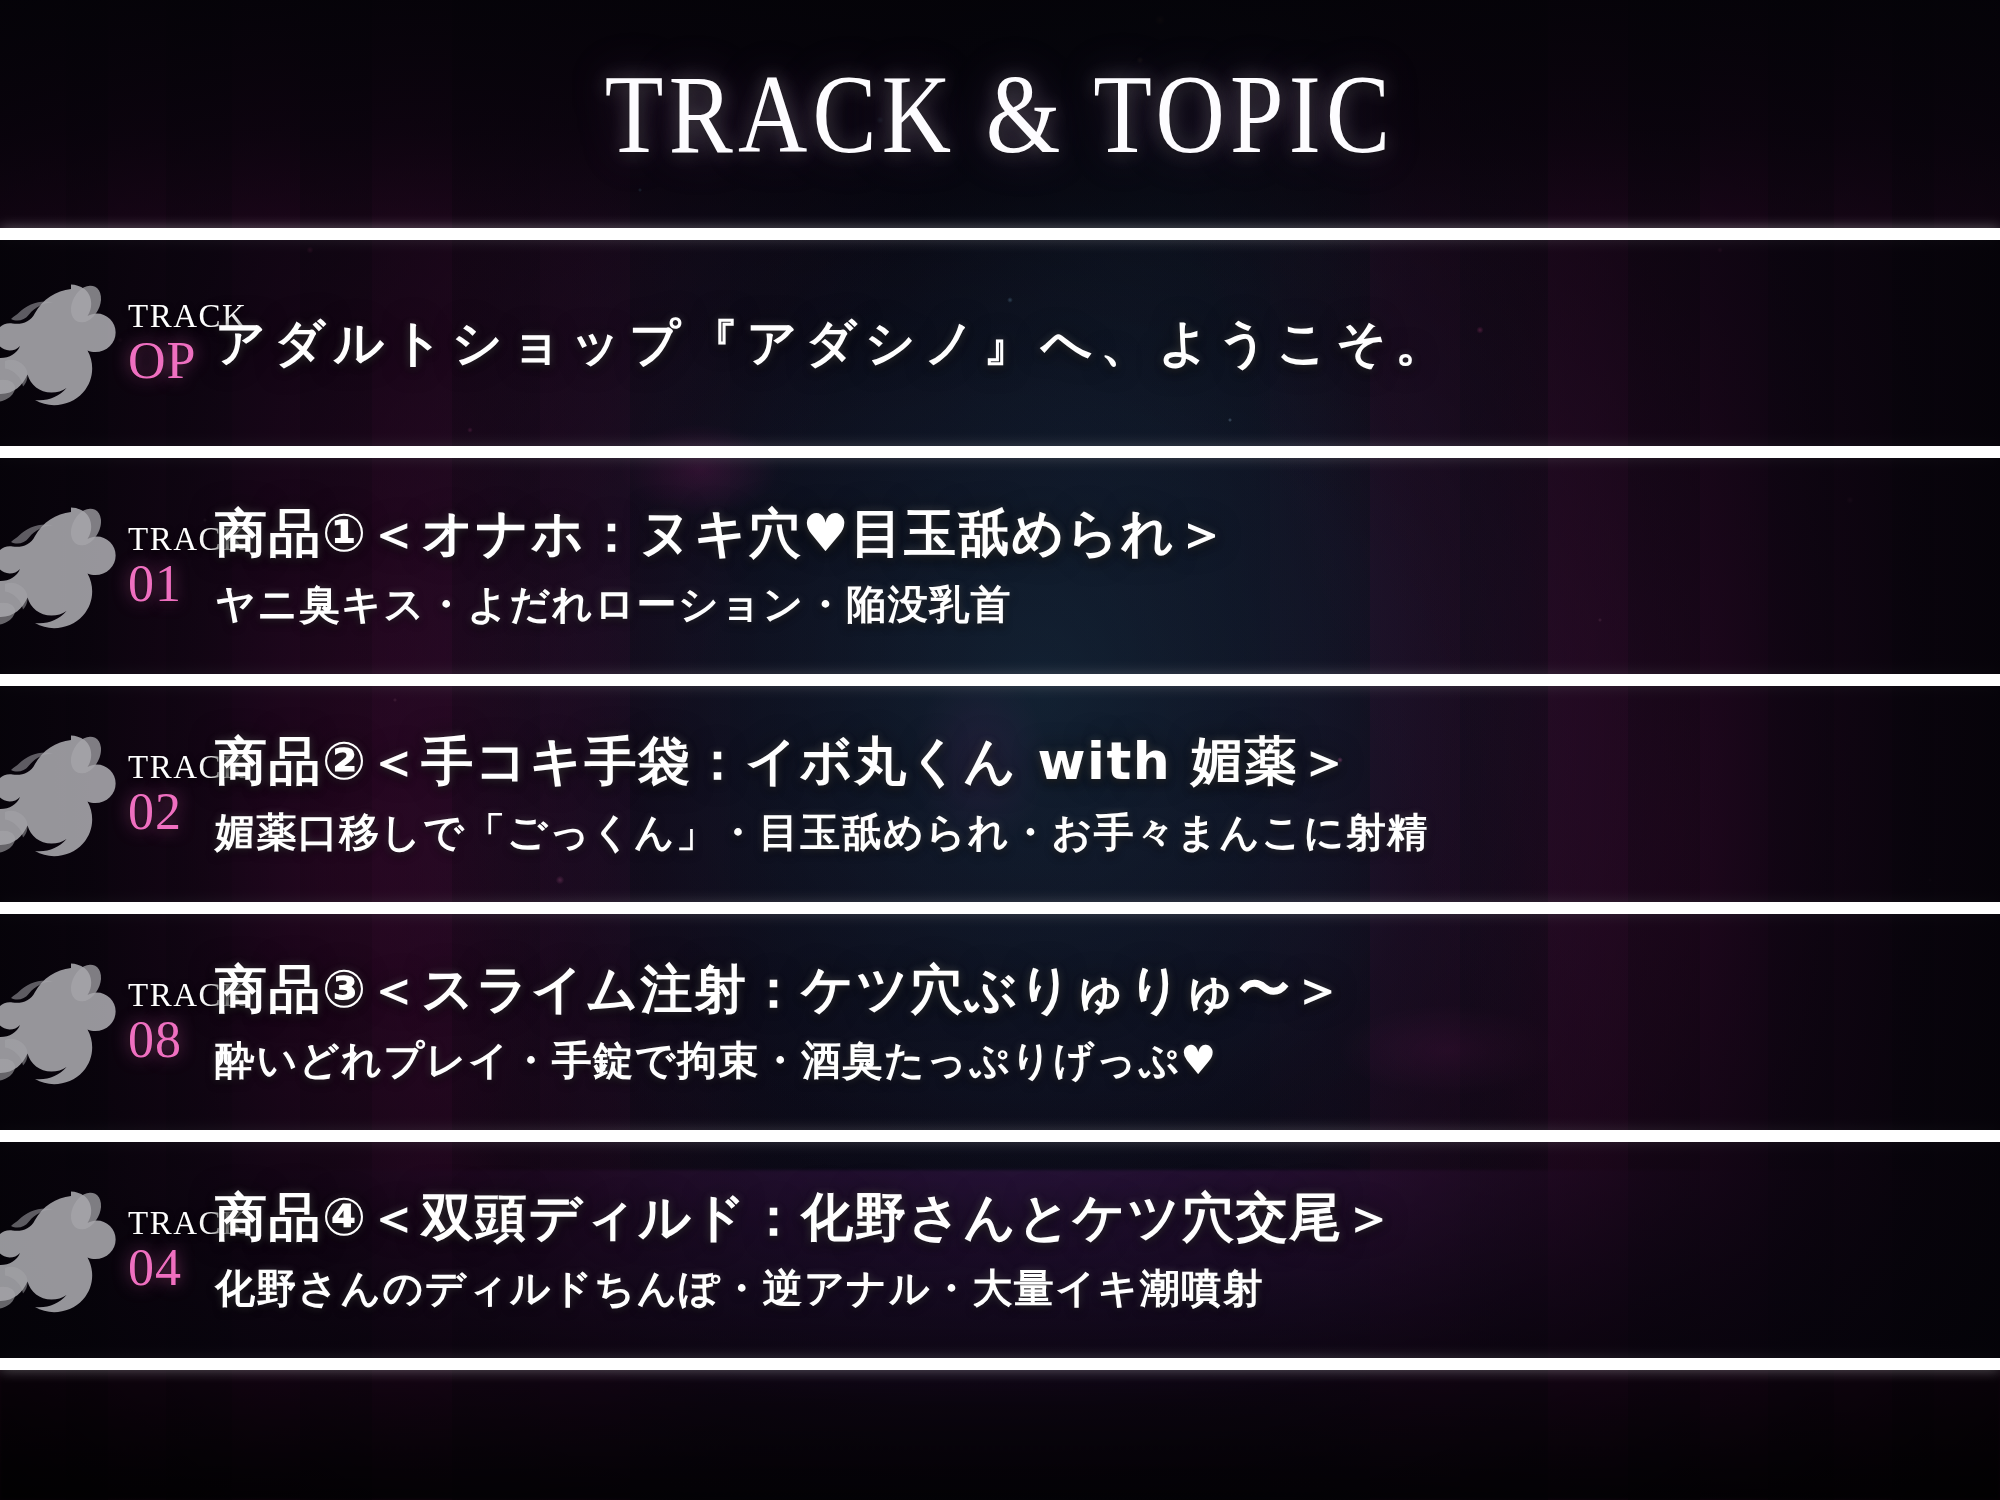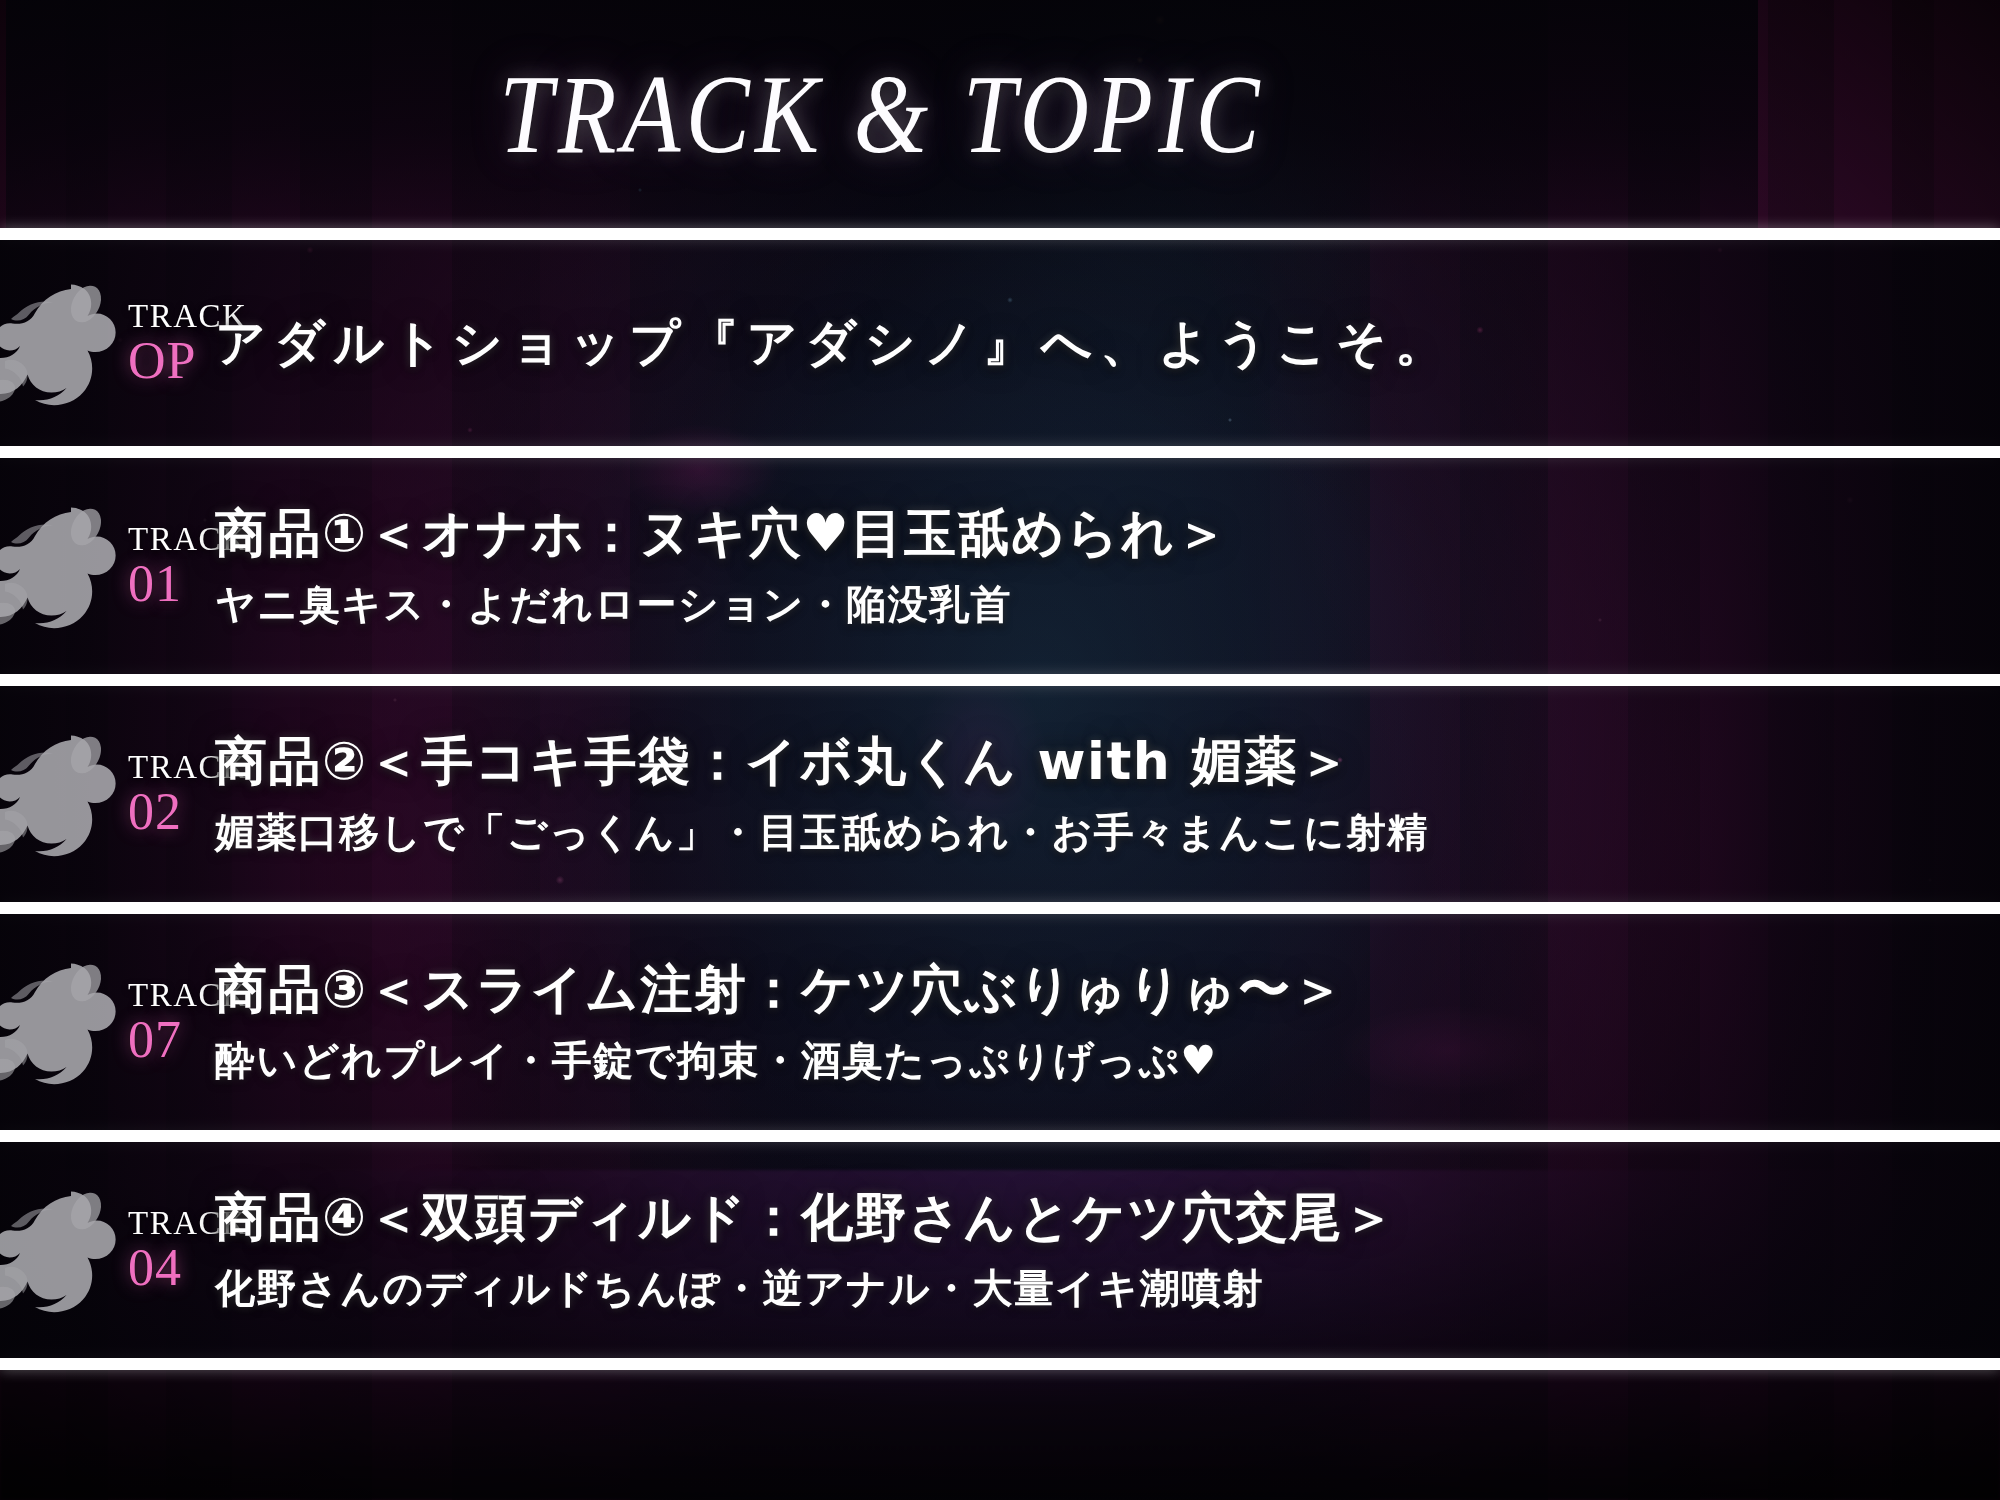--- a/index.html
+++ b/index.html
@@ -97,24 +97,23 @@
       linear-gradient(180deg, rgba(120,20,96,.35) 0%, rgba(40,10,46,.55) 40%, rgba(6,4,10,.95) 100%);
     filter:blur(1.5px);
   }
 
   .bg-vignette {
     background:radial-gradient(ellipse 72% 76% at 50% 50%, rgba(0,0,0,0) 30%, rgba(0,0,0,.62) 78%, rgba(0,0,0,.92) 100%);
   }
 
   
   .header {
-    position:absolute; left:6px; top:0; width:1752px; height:228px;
+    position:absolute; left:0; top:0; width:2000px; height:228px;
     display:flex; align-items:center; justify-content:center;
     background:linear-gradient(180deg, rgba(4,3,8,.92) 0%, rgba(5,3,10,.78) 58%, rgba(6,4,12,.55) 100%);
-    font-style:italic;
   }
   .header-title {
     font-family:"Liberation Serif", serif;
     font-size:96px; line-height:1; letter-spacing:.055em;
     color:#fdfcff; font-weight:400;
     text-shadow:0 0 18px rgba(255,255,255,.28), 0 0 44px rgba(200,120,220,.25), 0 3px 8px rgba(0,0,0,.8);
     transform:scaleY(1.18);
   }
 
   
@@ -267,21 +266,21 @@
               <path d="M70 14c-10 1-19 7-24 16-3 6-9 8-15 7-6-1-11 3-11 9 0 5 4 9 9 9 3 0 5-1 7-3-2 5-7 8-13 8-7 0-12 5-12 12s5 12 12 12c9 0 15-6 18-13 2 7 8 12 16 12 4 0 7-1 10-3-5 6-13 9-21 8 10 6 24 4 32-5 7-8 8-19 3-28 5 2 11 1 15-3 5-5 5-13 0-18-4-4-10-5-15-2 4-6 3-14-2-18-3-2-6-3-9-3z" opacity=".9"></path>
               <path d="M35 30c6-6 15-9 23-7-6 0-12 3-16 8-3 4-8 5-12 3 2-2 4-3 5-4z" opacity=".55"></path>
               <path d="M26 62c5-2 11 0 14 5 2 4 1 9-2 12-1-6-6-11-12-12 0-2 0-4 0-5z" opacity=".5"></path>
               <ellipse cx="80" cy="24" rx="9" ry="13" transform="rotate(28 80 24)" opacity=".75"></ellipse>
               <ellipse cx="22" cy="82" rx="11" ry="7" transform="rotate(-18 22 82)" opacity=".6"></ellipse>
             </g>
           </svg>
         </div>
         <div class="tracklabel">
           <div class="tl-word">TRACK</div>
-          <div class="tl-num">07</div>
+          <div class="tl-num">08</div>
         </div>
         <div class="tracktext">
           <div class="t-main">商品③＜スライム注射：ケツ穴ぶりゅりゅ〜＞</div>
           <div class="t-sub">酔いどれプレイ・手錠で拘束・酒臭たっぷりげっぷ♥</div>
         </div>
       </div>
       <div class="divider"></div>
       <div class="row">
         <div class="smoke">
           <svg viewBox="0 0 100 100" xmlns="http://www.w3.org/2000/svg">

